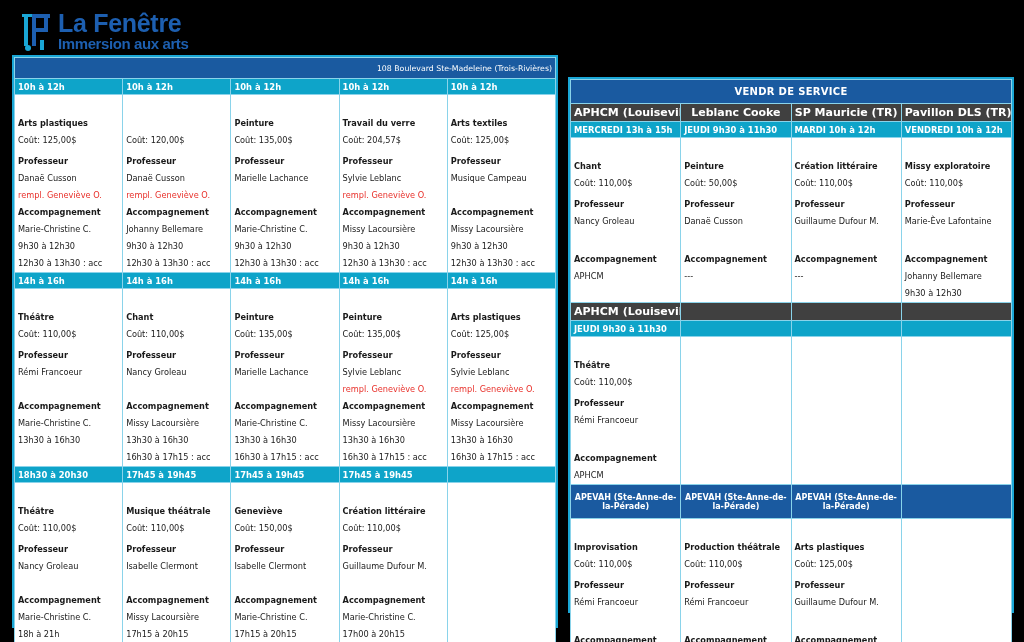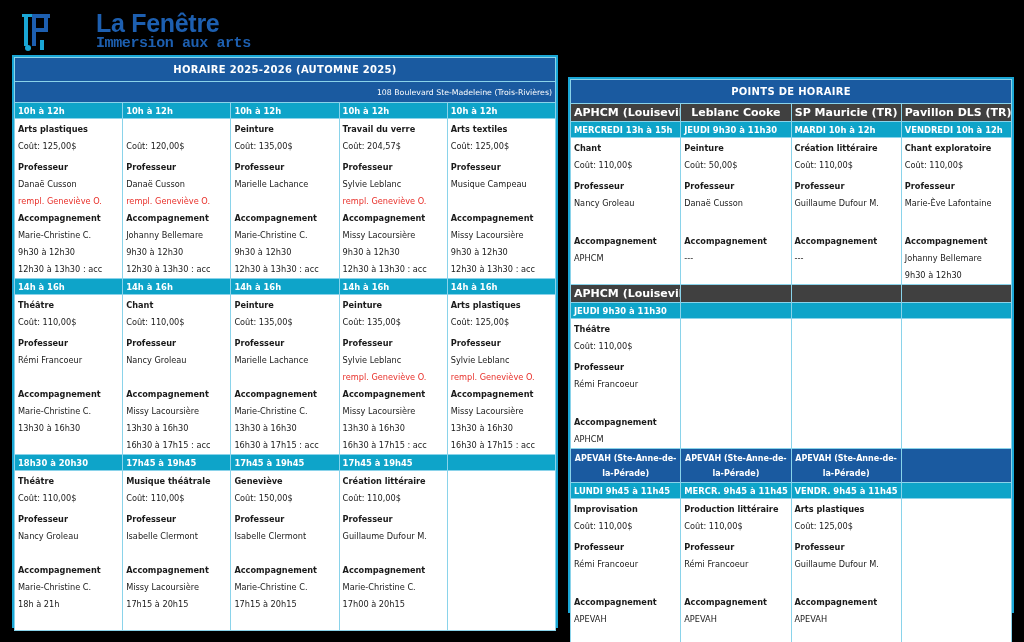--- a/index.html
+++ b/index.html
@@ -1,38 +1,38 @@
 <!DOCTYPE html>
 <html><head>
 <meta charset="utf-8">
 <style>
   * { box-sizing: border-box; margin: 0; padding: 0; }
   html, body { width: 1024px; height: 642px; background: #000000; overflow: hidden; }
   body { position: relative; font-family: "DejaVu Sans", "Liberation Sans", sans-serif; }
 
   .logo { position: absolute; left: 22px; top: 8px; height: 46px; display: flex; align-items: center; }
   .logo-mark { width: 30px; height: 42px; position: relative; margin-right: 6px; }
-  .logo-text { display: flex; flex-direction: column; line-height: 1; margin-left: 38px; }
+  .logo-text { display: flex; flex-direction: column; line-height: 1; }
   .logo-title { font-family: "Liberation Sans", sans-serif; font-weight: bold; font-size: 25px; color: #1d5fb0; letter-spacing: -0.3px; }
-  .logo-sub { font-family: Liberation Mono, monospace; font-weight: bold; font-size: 15px; color: #1d5fb0; letter-spacing: -0.4px; margin-top: 0px; }
+  .logo-sub { font-family: Liberation Sans, sans-serif; font-weight: bold; font-size: 15px; color: #1d5fb0; letter-spacing: -0.4px; margin-top: 0px; }
 
   .panel { position: absolute; border: 2px solid #1aa7d6; background: #1aa7d6; }
   .panel-left { left: 12px; top: 55px; width: 546px; height: 573px; }
   .panel-right { left: 568px; top: 77px; width: 446px; height: 536px; }
 
   table { border-collapse: collapse; width: 100%; table-layout: fixed; }
   td, th { border: 1px solid #8ad3ea; padding: 0 3px; font-size: 8.2px; white-space: nowrap; overflow: hidden; }
 
   .row-title th { background: #1a5aa0; color: #ffffff; font-weight: bold; font-size: 10px; height: 24px; text-align: center; letter-spacing: 0.3px; }
   .row-address th { background: #1a5aa0; color: #ffffff; font-weight: normal; font-size: 7.8px; height: 21px; text-align: right; }
   .row-days th { background: #1a5aa0; color: #ffffff; font-weight: bold; font-size: 8.4px; height: 18px; text-align: center; letter-spacing: 0.4px; }
   .row-loc th { background: #404040; color: #ffffff; font-weight: bold; font-size: 11px; height: 18px; text-align: center; }
-  .row-loc2 th { background: #1a5aa0; color: #ffffff; font-weight: bold; font-size: 8px; height: 34px; text-align: center; white-space: normal; line-height: 15px; }
+  .row-loc2 th { background: #1a5aa0; color: #ffffff; font-weight: bold; font-size: 8px; height: 34px; text-align: center; white-space: normal; line-height: 9px; }
   .row-time td { background: #0ea4c9; color: #ffffff; font-weight: bold; font-size: 8.4px; height: 16px; }
-  .row-body td { background: #ffffff; vertical-align: top; padding-top: 2px; }
+  .row-body td { background: #ffffff; vertical-align: top; padding-top: 20px; }
 
   .cell-line { height: 17px; line-height: 17px; color: #1a1a1a; font-size: 8.2px; }
   .cell-line.b { font-weight: bold; }
   .cell-line.cost { height: 21px; }
   .cell-line.gap { height: 21px; }
   .cell-line.red { color: #e8302a; }
 </style>
 </head>
 <body>
 
@@ -58,23 +58,20 @@
 <div class="panel panel-left">
   <table>
     <colgroup>
         <col>
         <col>
         <col>
         <col>
         <col>
       </colgroup>
     <tbody>
-        <tr class="row-title">
-          <th colspan="5">HORAIRE 2025-2026 (AUTOMNE 2025)</th>
-        </tr>
     <tr class="row-address">
           <th colspan="5">108 Boulevard Ste-Madeleine (Trois-Rivières)</th>
         </tr>
     </tbody>
       <tbody id="schedule-body">
         <tr class="row-time">
           <td>10h à 12h</td>
           <td>10h à 12h</td>
           <td>10h à 12h</td>
           <td>10h à 12h</td>
@@ -262,21 +259,21 @@
 <div class="panel panel-right">
   <table>
     <colgroup>
         <col>
         <col>
         <col>
         <col>
       </colgroup>
     <tbody>
         <tr class="row-title">
-          <th colspan="4">POINTS DE HORAIRE</th>
+          <th colspan="4">VENDR DE SERVICE</th>
         </tr>
     </tbody>
       <tbody id="sp-body">
         <tr class="row-loc">
           <th>APHCM (Louiseville)</th>
           <th>Leblanc Cooke</th>
           <th>SP Mauricie (TR)</th>
           <th>Pavillon DLS (TR)</th>
         </tr>
         <tr class="row-time">
@@ -310,21 +307,21 @@
             <div class="cell-line b">Création littéraire</div>
             <div class="cell-line cost">Coût: 110,00$</div>
             <div class="cell-line b">Professeur</div>
             <div class="cell-line">Guillaume Dufour M.</div>
             <div class="cell-line gap">&nbsp;</div>
             <div class="cell-line b">Accompagnement</div>
             <div class="cell-line">---</div>
             <div class="cell-line">&nbsp;</div>
           </td>
           <td>
-            <div class="cell-line b">Chant exploratoire</div>
+            <div class="cell-line b">Missy exploratoire</div>
             <div class="cell-line cost">Coût: 110,00$</div>
             <div class="cell-line b">Professeur</div>
             <div class="cell-line">Marie-Ève Lafontaine</div>
             <div class="cell-line gap">&nbsp;</div>
             <div class="cell-line b">Accompagnement</div>
             <div class="cell-line">Johanny Bellemare</div>
             <div class="cell-line">9h30 à 12h30</div>
           </td>
         </tr>
         <tr class="row-loc">
@@ -352,39 +349,33 @@
           <td></td>
           <td></td>
           <td></td>
         </tr>
         <tr class="row-loc2">
           <th>APEVAH (Ste-Anne-de-la-Pérade)</th>
           <th>APEVAH (Ste-Anne-de-la-Pérade)</th>
           <th>APEVAH (Ste-Anne-de-la-Pérade)</th>
           <th></th>
         </tr>
-        <tr class="row-time">
-          <td>LUNDI 9h45 à 11h45</td>
-          <td>MERCR. 9h45 à 11h45</td>
-          <td>VENDR. 9h45 à 11h45</td>
-          <td>&nbsp;</td>
-        </tr>
         <tr class="row-body">
           <td>
             <div class="cell-line b">Improvisation</div>
             <div class="cell-line cost">Coût: 110,00$</div>
             <div class="cell-line b">Professeur</div>
             <div class="cell-line">Rémi Francoeur</div>
             <div class="cell-line gap">&nbsp;</div>
             <div class="cell-line b">Accompagnement</div>
             <div class="cell-line">APEVAH</div>
             <div class="cell-line">&nbsp;</div>
           </td>
           <td>
-            <div class="cell-line b">Production littéraire</div>
+            <div class="cell-line b">Production théâtrale</div>
             <div class="cell-line cost">Coût: 110,00$</div>
             <div class="cell-line b">Professeur</div>
             <div class="cell-line">Rémi Francoeur</div>
             <div class="cell-line gap">&nbsp;</div>
             <div class="cell-line b">Accompagnement</div>
             <div class="cell-line">APEVAH</div>
             <div class="cell-line">&nbsp;</div>
           </td>
           <td>
             <div class="cell-line b">Arts plastiques</div>

